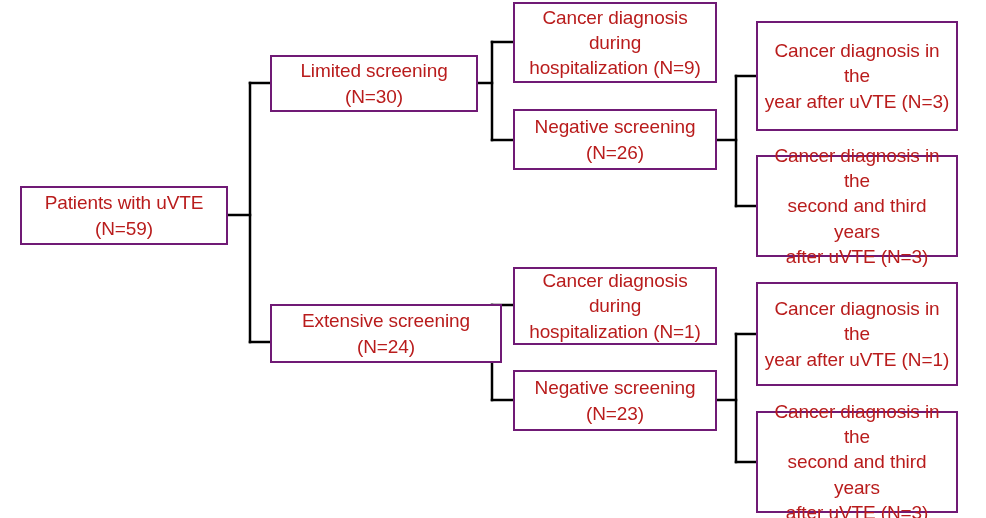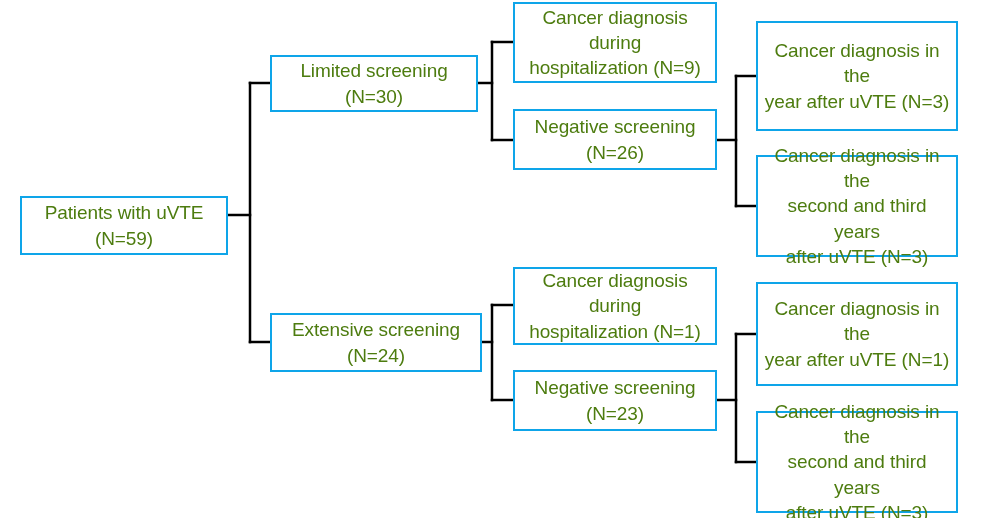--- a/index.html
+++ b/index.html
@@ -20,27 +20,27 @@
   #flow-svg {
     position: absolute;
     left: 0;
     top: 0;
     width: 986px;
     height: 518px;
   }
   .node {
     position: absolute;
     box-sizing: border-box;
-    border: 2px solid #0ea5e9;
+    border: 2px solid #701a75;
     background: #ffffff;
     display: flex;
     align-items: center;
     justify-content: center;
     text-align: center;
-    color: #4d7c0f;
+    color: #b91c1c;
     font-size: 19px;
     line-height: 1.32;
     padding: 2px 4px;
     white-space: pre-line;
     letter-spacing: -0.1px;
   }
   .node-text {
     display: block;
     width: 100%;
     white-space: pre-line;
@@ -74,31 +74,31 @@
       <path d="M 492 305 L 513 305"></path>
       <path d="M 492 400 L 513 400"></path>
 
       <path d="M 716 400 L 736 400"></path>
       <path d="M 736 334 L 736 462"></path>
       <path d="M 736 334 L 756 334"></path>
       <path d="M 736 462 L 756 462"></path>
     </g>
   </svg>
 
-  <div class="node" style="left:20px; top:186px; width:208px; height:59px;margin-top:10px;">
+  <div class="node" style="left:20px; top:186px; width:208px; height:59px;">
     <span class="node-text">Patients with uVTE
 (N=59)</span>
   </div>
 
   <div class="node" style="left:270px; top:55px; width:208px; height:57px;">
     <span class="node-text">Limited screening
 (N=30)</span>
   </div>
 
-  <div class="node" style="left:270px; top:313px; width:212px; height:59px;justify-content:flex-end;">
+  <div class="node" style="left:270px; top:304px; width:232px; height:59px;justify-content:flex-end;">
     <span class="node-text">Extensive screening
 (N=24)</span>
   </div>
 
   <div class="node" style="left:513px; top:2px; width:204px; height:81px;">
     <span class="node-text">Cancer diagnosis during
 hospitalization (N=9)</span>
   </div>
 
   <div class="node" style="left:513px; top:109px; width:204px; height:61px;">

